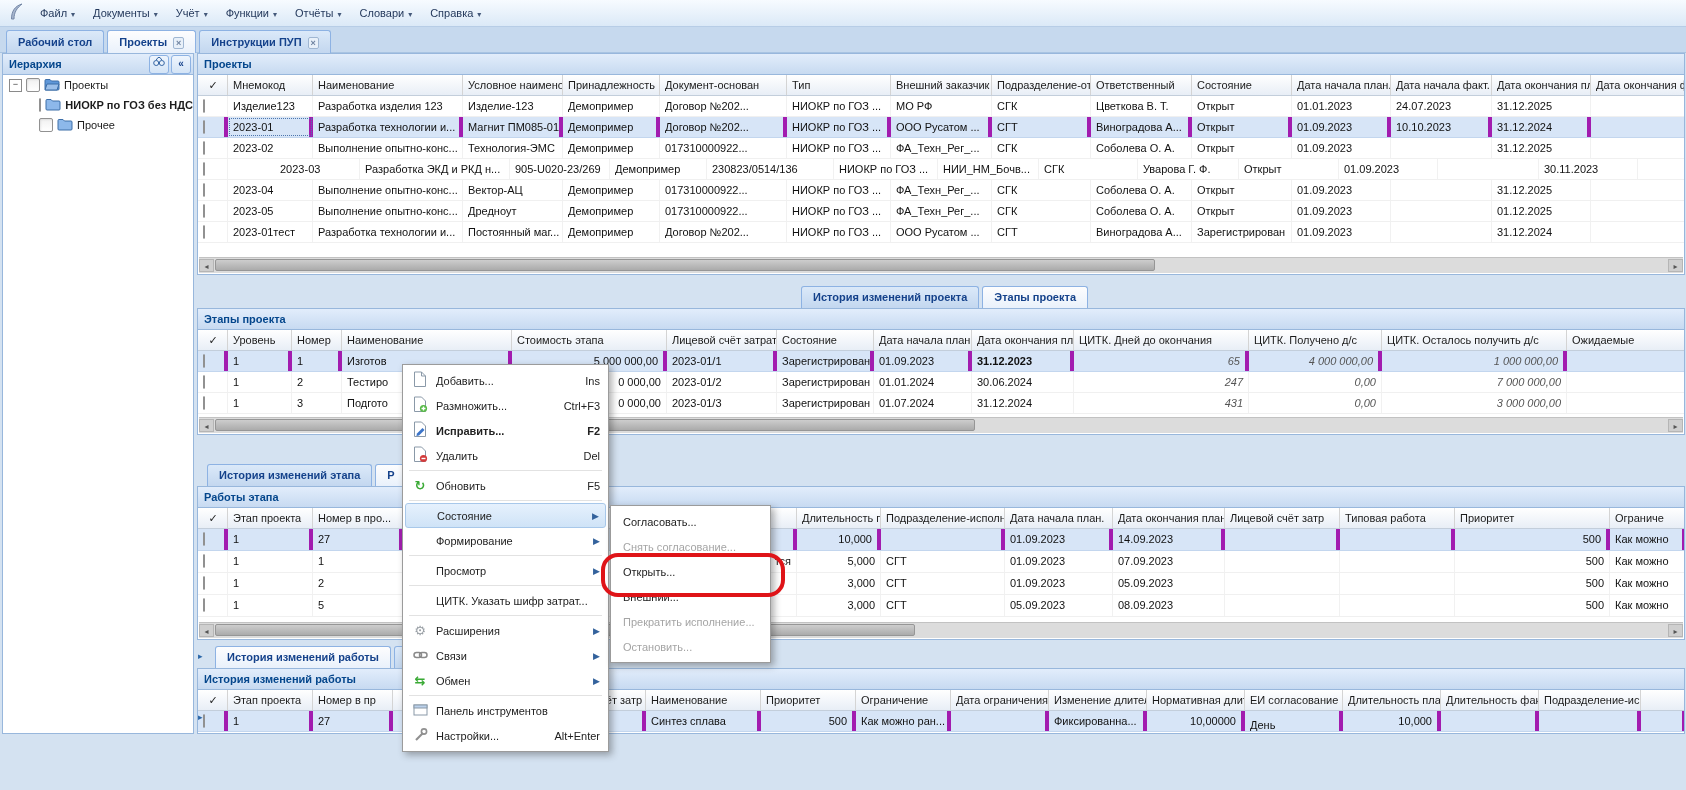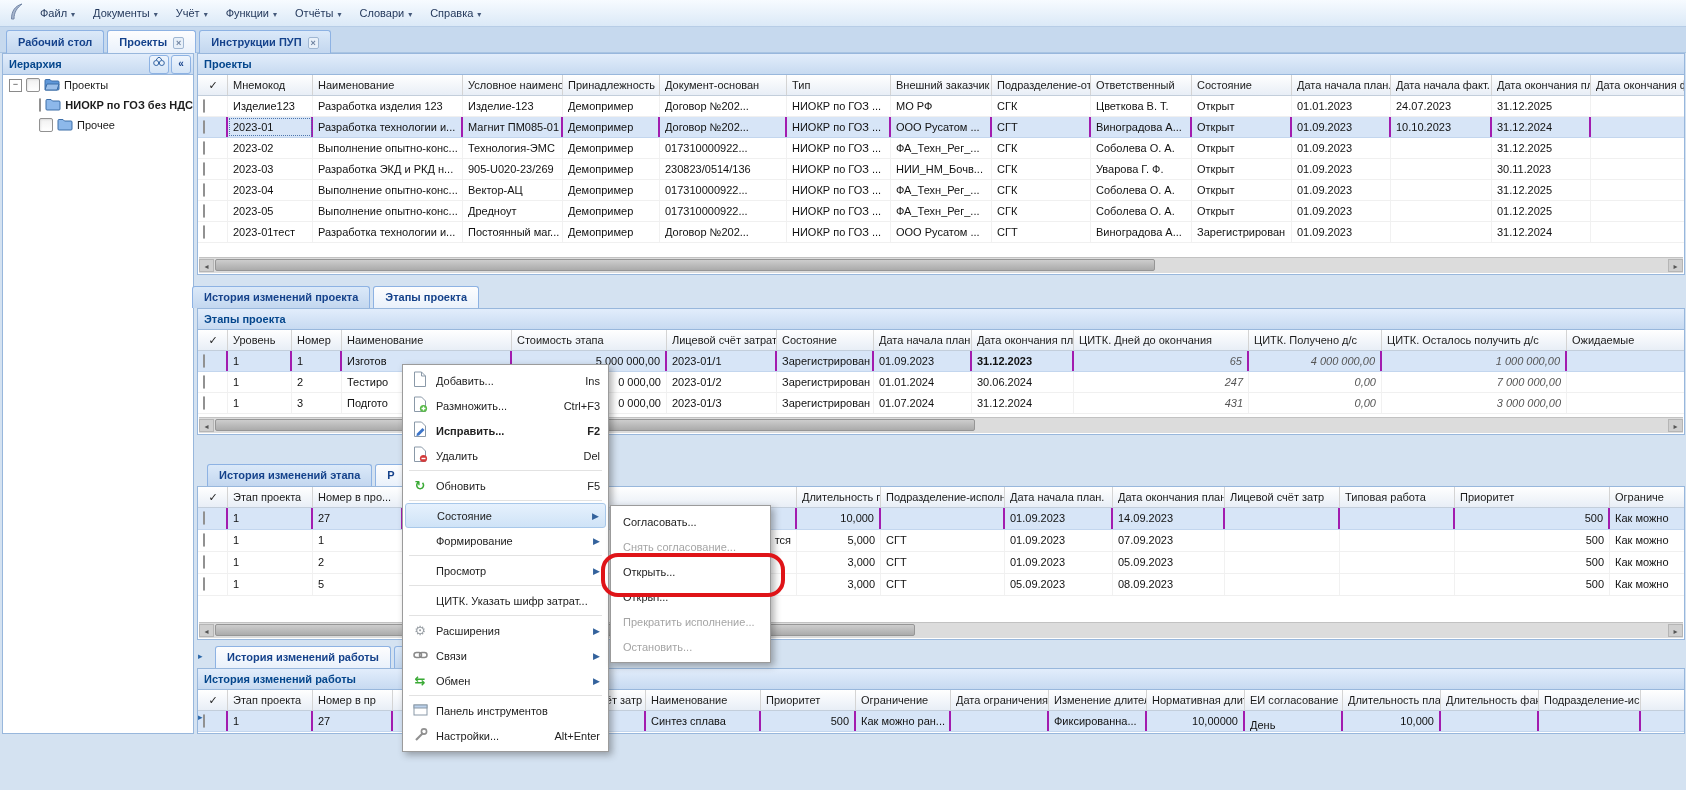--- a/index.html
+++ b/index.html
@@ -37,35 +37,35 @@
   .tnode{height:20px;display:flex;align-items:center;white-space:nowrap;}
   .texp{width:11px;height:11px;border:1px solid #8a8a8a;background:#fff;font-size:9px;
     line-height:9px;text-align:center;color:#333;margin:0 4px 0 4px;}
   .cbx{width:12px;height:12px;border:1px solid #919191;border-radius:2px;
     background:linear-gradient(#f1f1f1,#fff);box-shadow:inset 1px 1px 2px rgba(0,0,0,.08);}
   .tnode .cbx{margin-right:4px;}
   .tnode .lbl{margin-left:4px;color:#1c1c1c;}
   
   .panel{position:absolute;background:#fff;border:1px solid #98b7dc;box-sizing:border-box;overflow:hidden;}
   #p-projects{left:197px;top:53px;width:1488px;height:222px;}
-  #ts-stages{left:182px;top:284px;width:1488px;height:24px;padding-left:10px;}
+  #ts-stages{left:197px;top:284px;width:1488px;height:24px;padding-left:10px;justify-content:center;}
   #p-stages{left:197px;top:308px;width:1488px;height:127px;}
   #ts-works{left:197px;top:462px;width:1488px;height:24px;padding-left:10px;}
   #p-works{left:197px;top:486px;width:1488px;height:154px;}
   #ts-history{left:197px;top:644px;width:1488px;height:24px;padding-left:18px;}
   #p-history{left:197px;top:668px;width:1488px;height:66px;}
   .ghead{display:flex;height:21px;background:linear-gradient(#ffffff,#e8eef6);
     border-bottom:1px solid #c3cedb;box-sizing:border-box;}
   .gh{box-sizing:border-box;border-right:1px solid #d4d4d4;padding:4px 4px 0 5px;
     white-space:nowrap;overflow:hidden;color:#1b1b1b;flex:none;}
   .grow{display:flex;height:21px;border-bottom:1px solid #f0f0f0;background:#fff;box-sizing:border-box;}
   .grow.sel{background:#d7e5f7;border-bottom:1px solid #c3d6ee;}
   .gc{box-sizing:border-box;border-right:1px solid #f1f1f1;padding:4px 5px 0 5px;
     white-space:nowrap;overflow:hidden;flex:none;}
-  .grow.sel .gc{border-right:2px solid #a21caf;}
+  .grow.sel .gc{border-right:4px solid #a21caf;}
   .gc.r{text-align:right;}
   .gc.ital{font-style:italic;color:#555;}
   .gc.focusCell{outline:1px dotted #4d76ad;outline-offset:-2px;}
   .gc .cbx{margin:0 auto;}
   .hscroll{position:absolute;left:1px;right:1px;bottom:1px;height:15px;background:#dcdcdc;
     border-top:1px solid #c2c2c2;}
   .hs-arrow{position:absolute;top:1px;width:15px;height:13px;background:#cfcfcf;color:#555;
     font-size:8px;text-align:center;line-height:13px;border:1px solid #b5b5b5;box-sizing:border-box;}
   .hs-thumb{position:absolute;top:1px;height:12px;background:linear-gradient(#cdcdcd,#ababab);
     border:1px solid #969696;border-radius:2px;box-sizing:border-box;}
@@ -221,21 +221,21 @@
         <div class="gc" style="width: 99px; padding-top: 4px;">СГК</div>
         <div class="gc" style="width: 101px; padding-top: 4px;">Соболева О. А.</div>
         <div class="gc" style="width: 100px; padding-top: 4px;">Открыт</div>
         <div class="gc" style="width: 99px; padding-top: 4px;">01.09.2023</div>
         <div class="gc" style="width: 101px; padding-top: 4px;"></div>
         <div class="gc" style="width: 99px; padding-top: 4px;">31.12.2025</div>
         <div class="gc" style="width: 97px; padding-top: 4px;"></div>
       </div>
       <div class="grow" style="height: 21px;">
         <div class="gc" style="width: 30px; padding-top: 4px;"><span class="cbx"></span></div>
-        <div class="gc" style="width: 85px; padding-top: 4px;">2023-03</div>
+        <div class="gc" style="width: 85px; padding-top: 4px; margin-left: 47px;">2023-03</div>
         <div class="gc" style="width: 150px; padding-top: 4px;">Разработка ЭКД и РКД н...</div>
         <div class="gc" style="width: 100px; padding-top: 4px;">905-U020-23/269</div>
         <div class="gc" style="width: 97px; padding-top: 4px;">Демопример</div>
         <div class="gc" style="width: 127px; padding-top: 4px;">230823/0514/136</div>
         <div class="gc" style="width: 104px; padding-top: 4px;">НИОКР по ГОЗ ...</div>
         <div class="gc" style="width: 101px; padding-top: 4px;">НИИ_НМ_Бочв...</div>
         <div class="gc" style="width: 99px; padding-top: 4px;">СГК</div>
         <div class="gc" style="width: 101px; padding-top: 4px;">Уварова Г. Ф.</div>
         <div class="gc" style="width: 100px; padding-top: 4px;">Открыт</div>
         <div class="gc" style="width: 99px; padding-top: 4px;">01.09.2023</div>
@@ -372,20 +372,23 @@
         <span class="hs-arrow" style="left: 0px;">◂</span>
         <span class="hs-arrow" style="right: 0px;">▸</span>
         <span class="hs-thumb" style="left: 16px; width: 760px;"></span>
       </div>
     </div>
   <div id="ts-works" class="tabstrip">
       <div class="tab"><span>История изменений этапа</span></div>
       <div class="tab active"><span>Р</span></div>
     </div>
   <div id="p-works" class="panel">
+      <div class="ptitle">
+        <span>Работы этапа</span>
+      </div>
       <div class="ghead">
         <div class="gh" style="width: 30px; text-align: center;"><span>✓</span></div>
         <div class="gh" style="width: 85px;"><span>Этап проекта</span></div>
         <div class="gh" style="width: 90px;"><span>Номер в про...</span></div>
         <div class="gh" style="width: 394px;"><span></span></div>
         <div class="gh" style="width: 84px;"><span>Длительность план</span></div>
         <div class="gh" style="width: 124px;"><span>Подразделение-исполнитель..</span></div>
         <div class="gh" style="width: 108px;"><span>Дата начала план.</span></div>
         <div class="gh" style="width: 112px;"><span>Дата окончания план</span></div>
         <div class="gh" style="width: 115px;"><span>Лицевой счёт затр</span></div>
@@ -607,21 +610,21 @@
       <div class="mi" style="padding-left: 10px;">
         <span class="lbl" style="margin-left: 0px;">Согласовать...</span>
       </div>
       <div class="mi dis" style="padding-left: 10px;">
         <span class="lbl" style="margin-left: 0px;">Снять согласование...</span>
       </div>
       <div class="mi" style="padding-left: 10px;">
         <span class="lbl" style="margin-left: 0px;">Открыть...</span>
       </div>
       <div class="mi" style="padding-left: 10px;">
-        <span class="lbl" style="margin-left: 0px;">Открыт...</span>
+        <span class="lbl" style="margin-left: 0px;">Внешний...</span>
       </div>
       <div class="mi dis" style="padding-left: 10px;">
         <span class="lbl" style="margin-left: 0px;">Прекратить исполнение...</span>
       </div>
       <div class="mi dis" style="padding-left: 10px;">
         <span class="lbl" style="margin-left: 0px;">Остановить...</span>
       </div>
     </div>
   <div id="red-oval"></div>
 </div>

